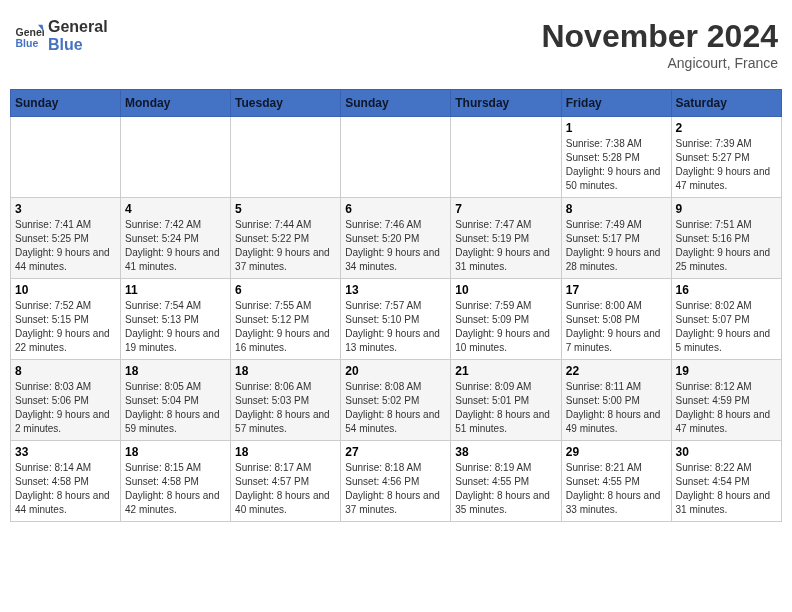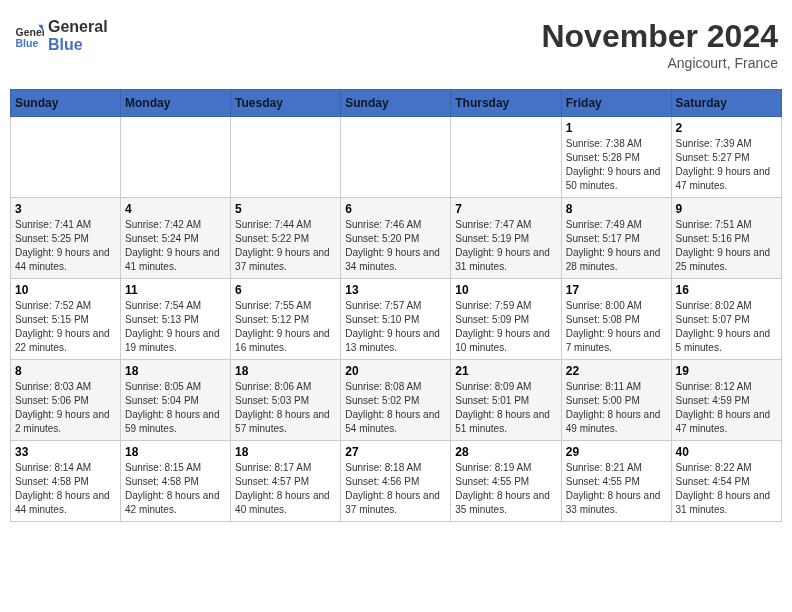--- a/index.html
+++ b/index.html
@@ -228,26 +228,26 @@
         </td>
         <td>
           <span class="day-number">18</span>
           <div class="day-info">Sunrise: 8:17 AM<br>Sunset: 4:57 PM<br>Daylight: 8 hours and 40 minutes.</div>
         </td>
         <td>
           <span class="day-number">27</span>
           <div class="day-info">Sunrise: 8:18 AM<br>Sunset: 4:56 PM<br>Daylight: 8 hours and 37 minutes.</div>
         </td>
         <td>
-          <span class="day-number">28</span>
+          <span class="day-number">38</span>
           <div class="day-info">Sunrise: 8:19 AM<br>Sunset: 4:55 PM<br>Daylight: 8 hours and 35 minutes.</div>
         </td>
         <td>
           <span class="day-number">29</span>
           <div class="day-info">Sunrise: 8:21 AM<br>Sunset: 4:55 PM<br>Daylight: 8 hours and 33 minutes.</div>
         </td>
         <td>
-          <span class="day-number">40</span>
+          <span class="day-number">30</span>
           <div class="day-info">Sunrise: 8:22 AM<br>Sunset: 4:54 PM<br>Daylight: 8 hours and 31 minutes.</div>
         </td>
       </tr>
     </tbody>
 </table>
 
 </body></html>

